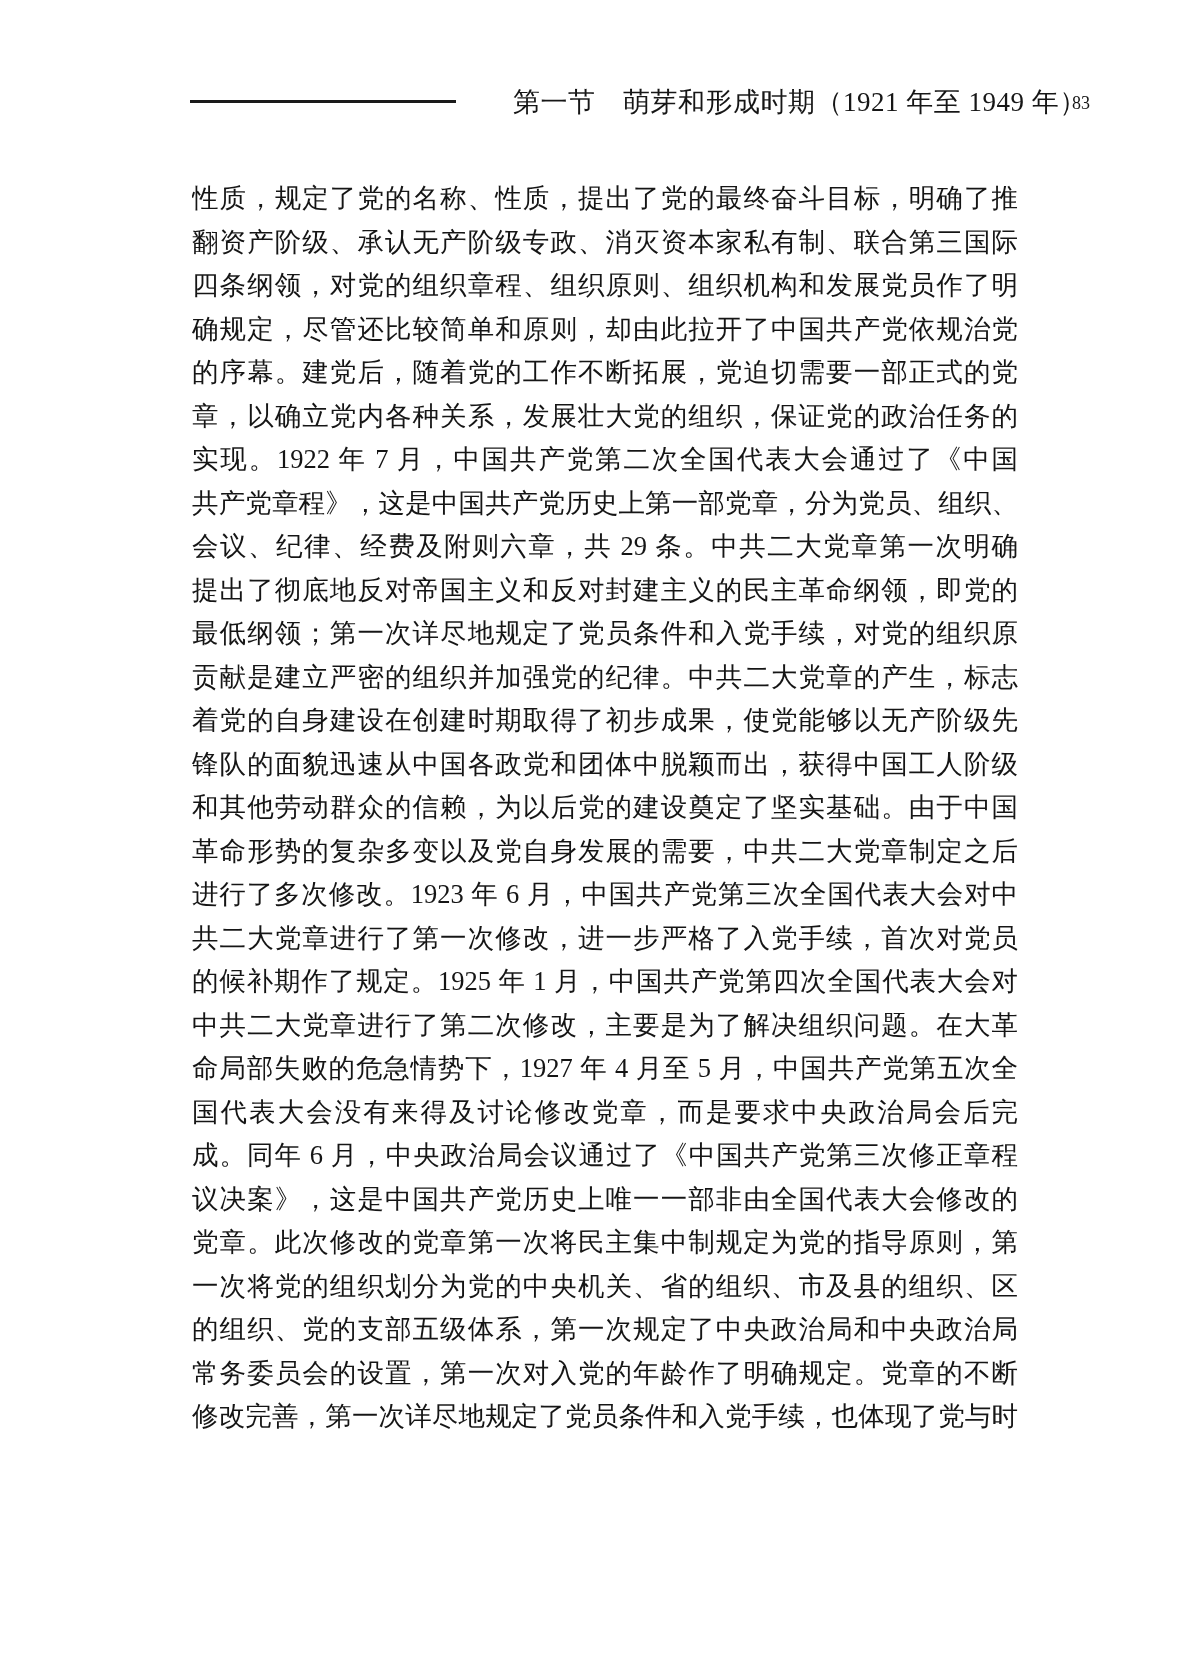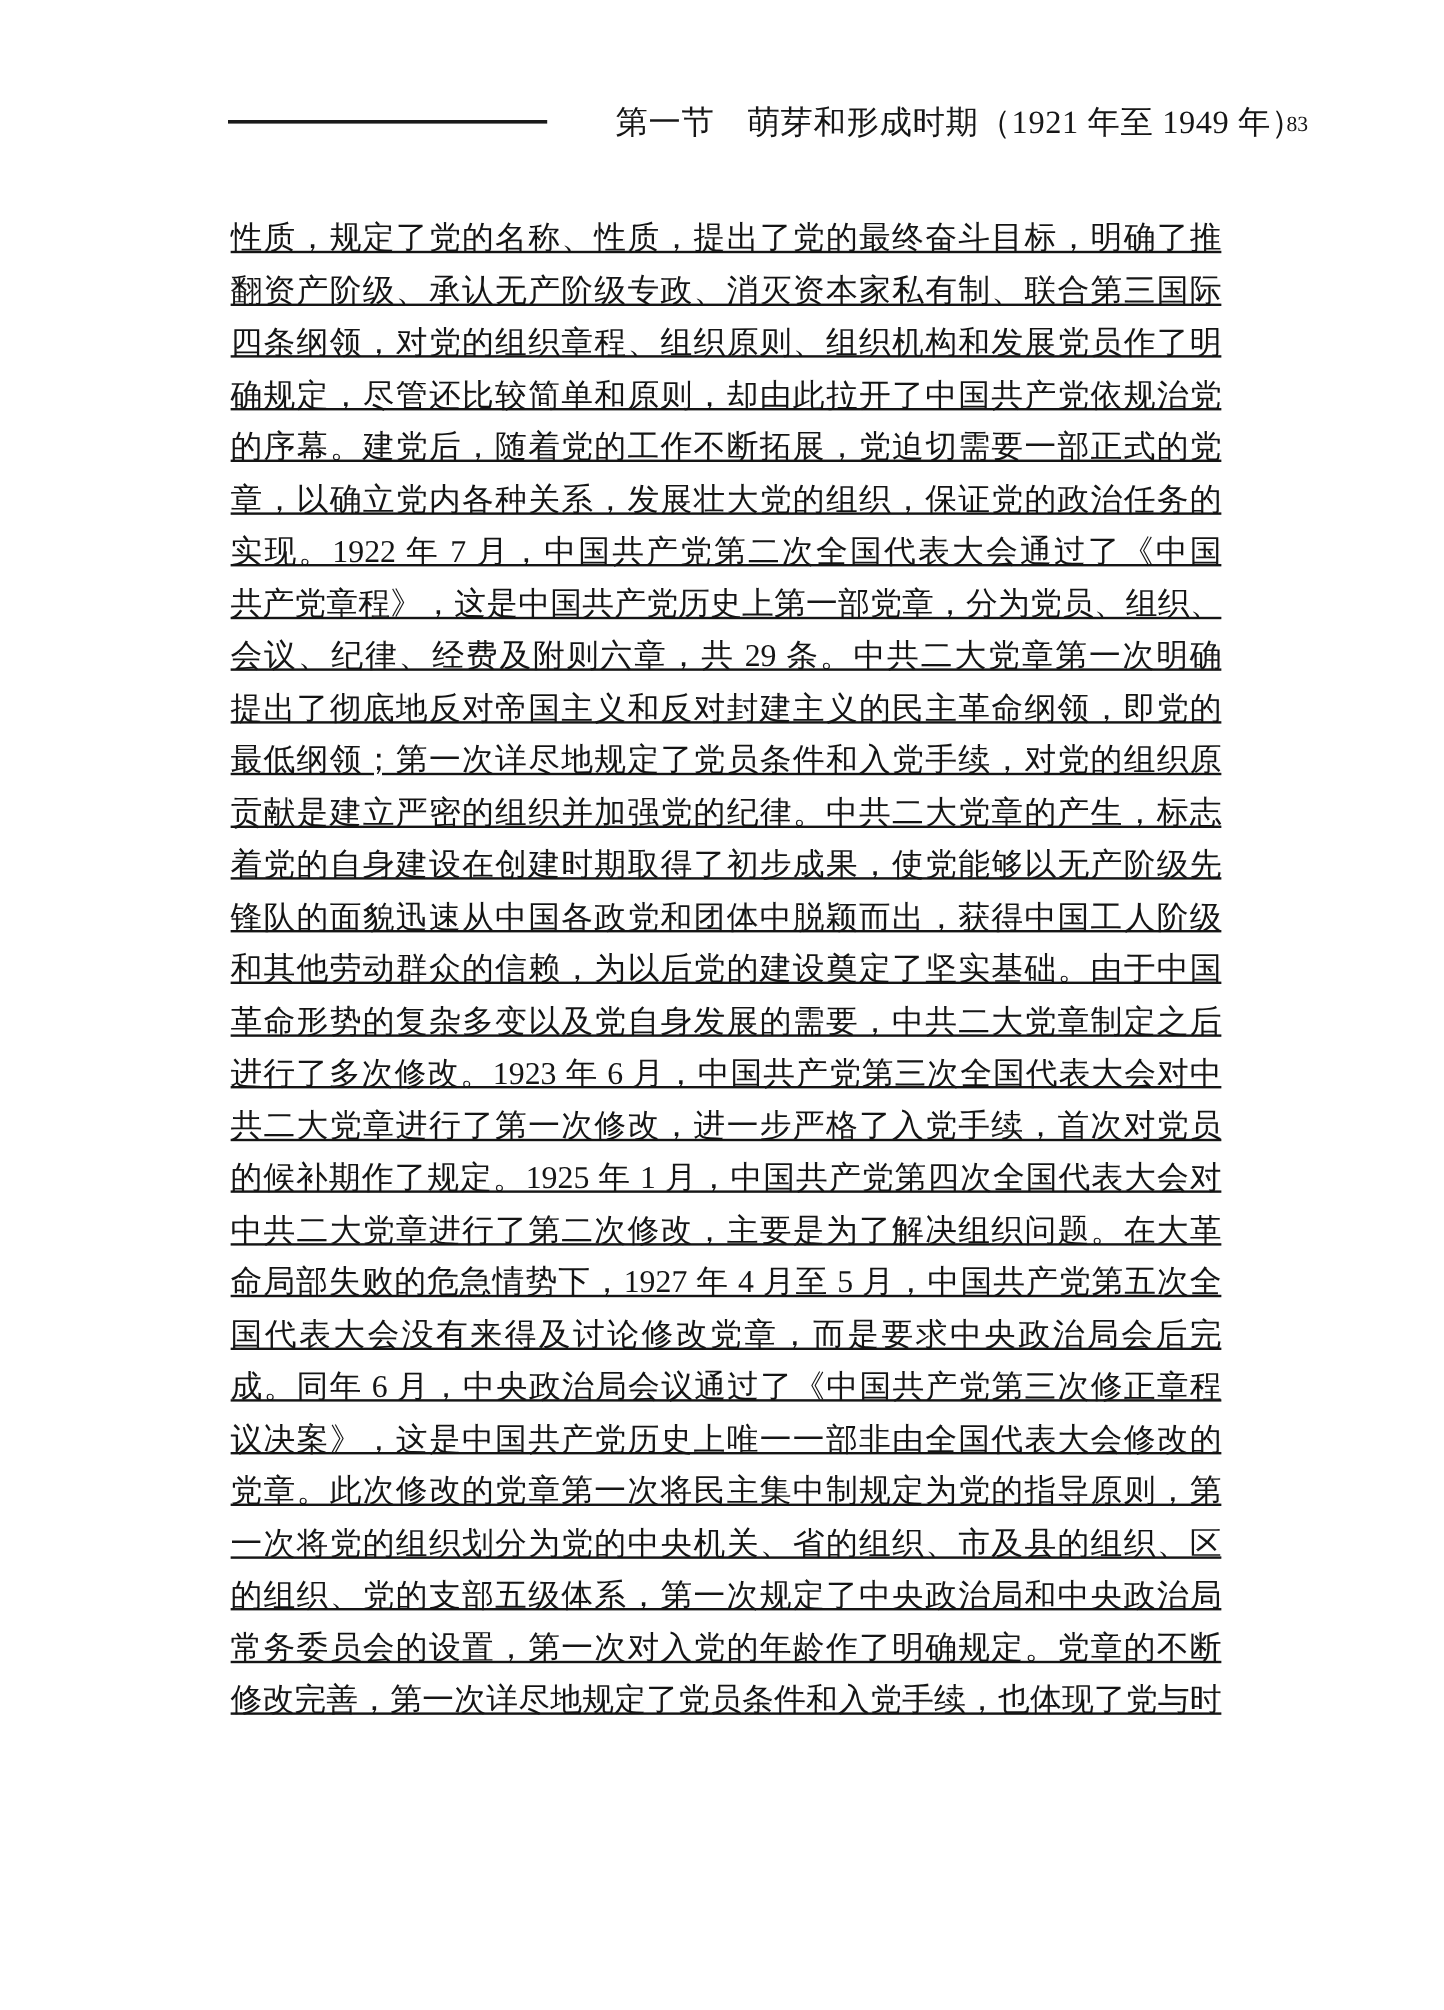--- a/index.html
+++ b/index.html
@@ -50,21 +50,20 @@
     width: 826px;
   }
   .line {
     font-size: 26.5px;
     height: 43.5px;
     line-height: 43.5px;
     text-align: justify;
     text-align-last: justify;
     overflow: hidden;
     color: #151515;
-    text-decoration: underline;
   }
 </style>
 </head>
 <body>
 
 <div class="page">
 
   <div class="header-rule"></div>
 
   <div class="section-title">第一节　萌芽和形成时期（1921 年至 1949 年）</div>

